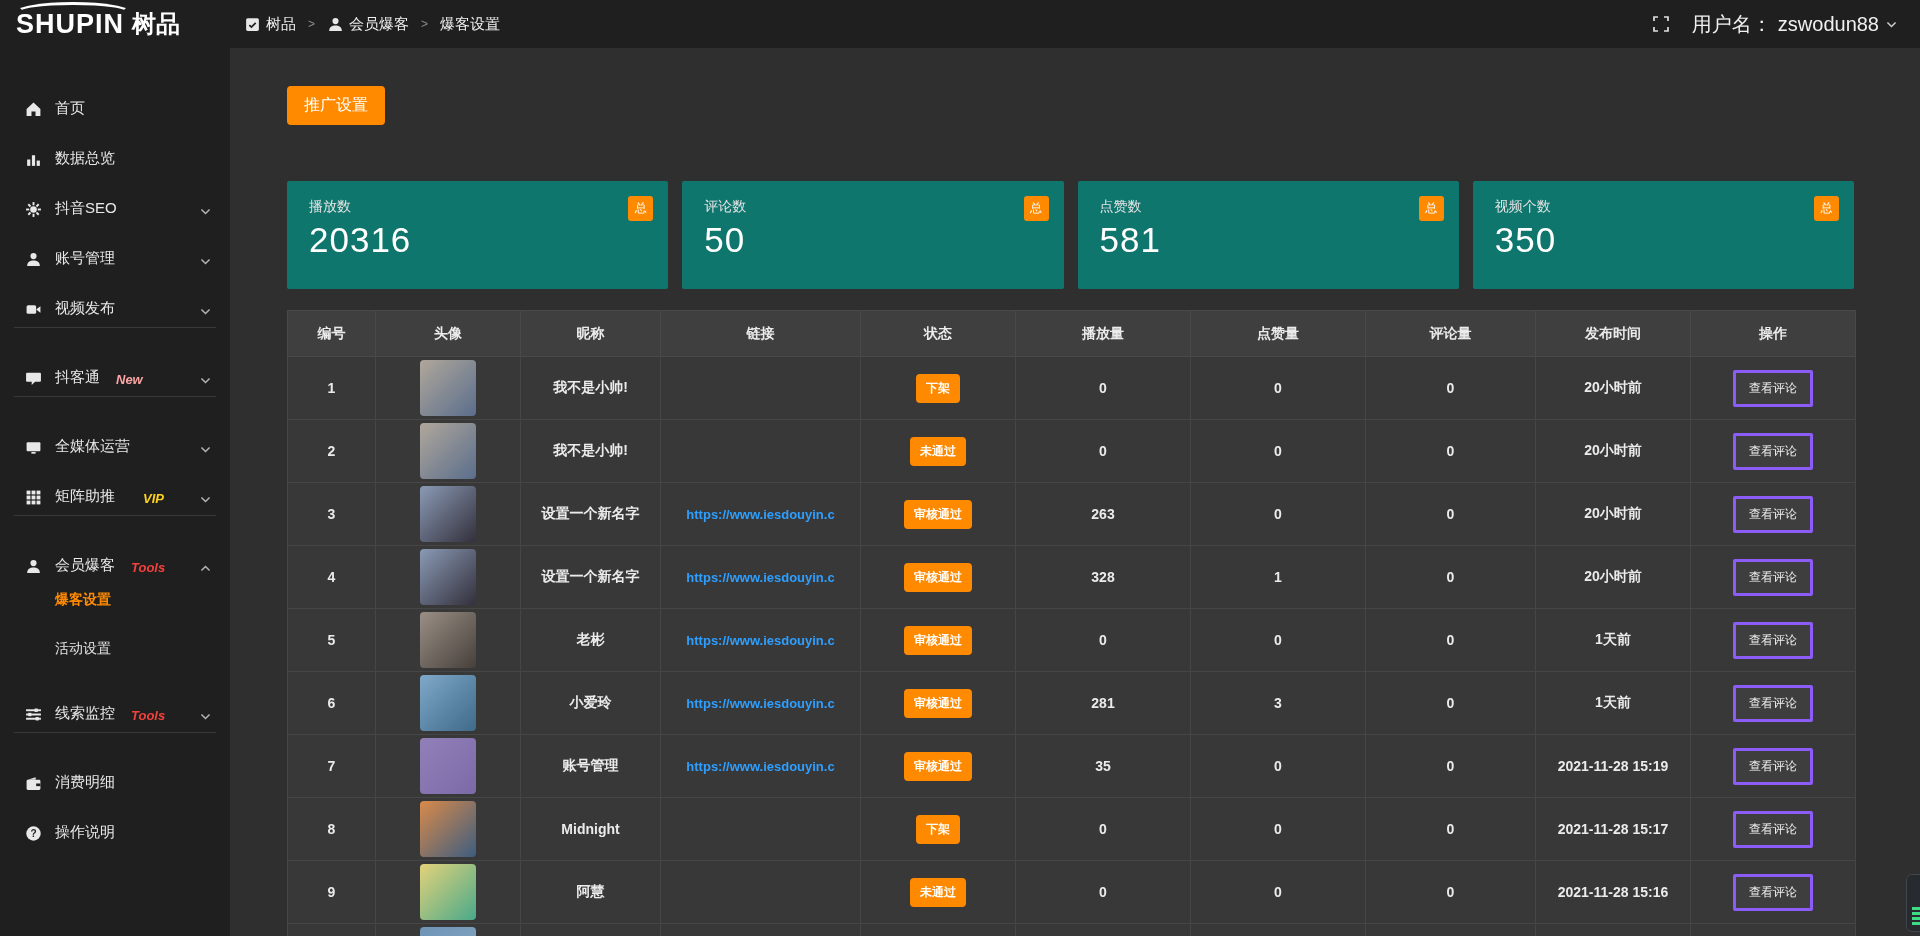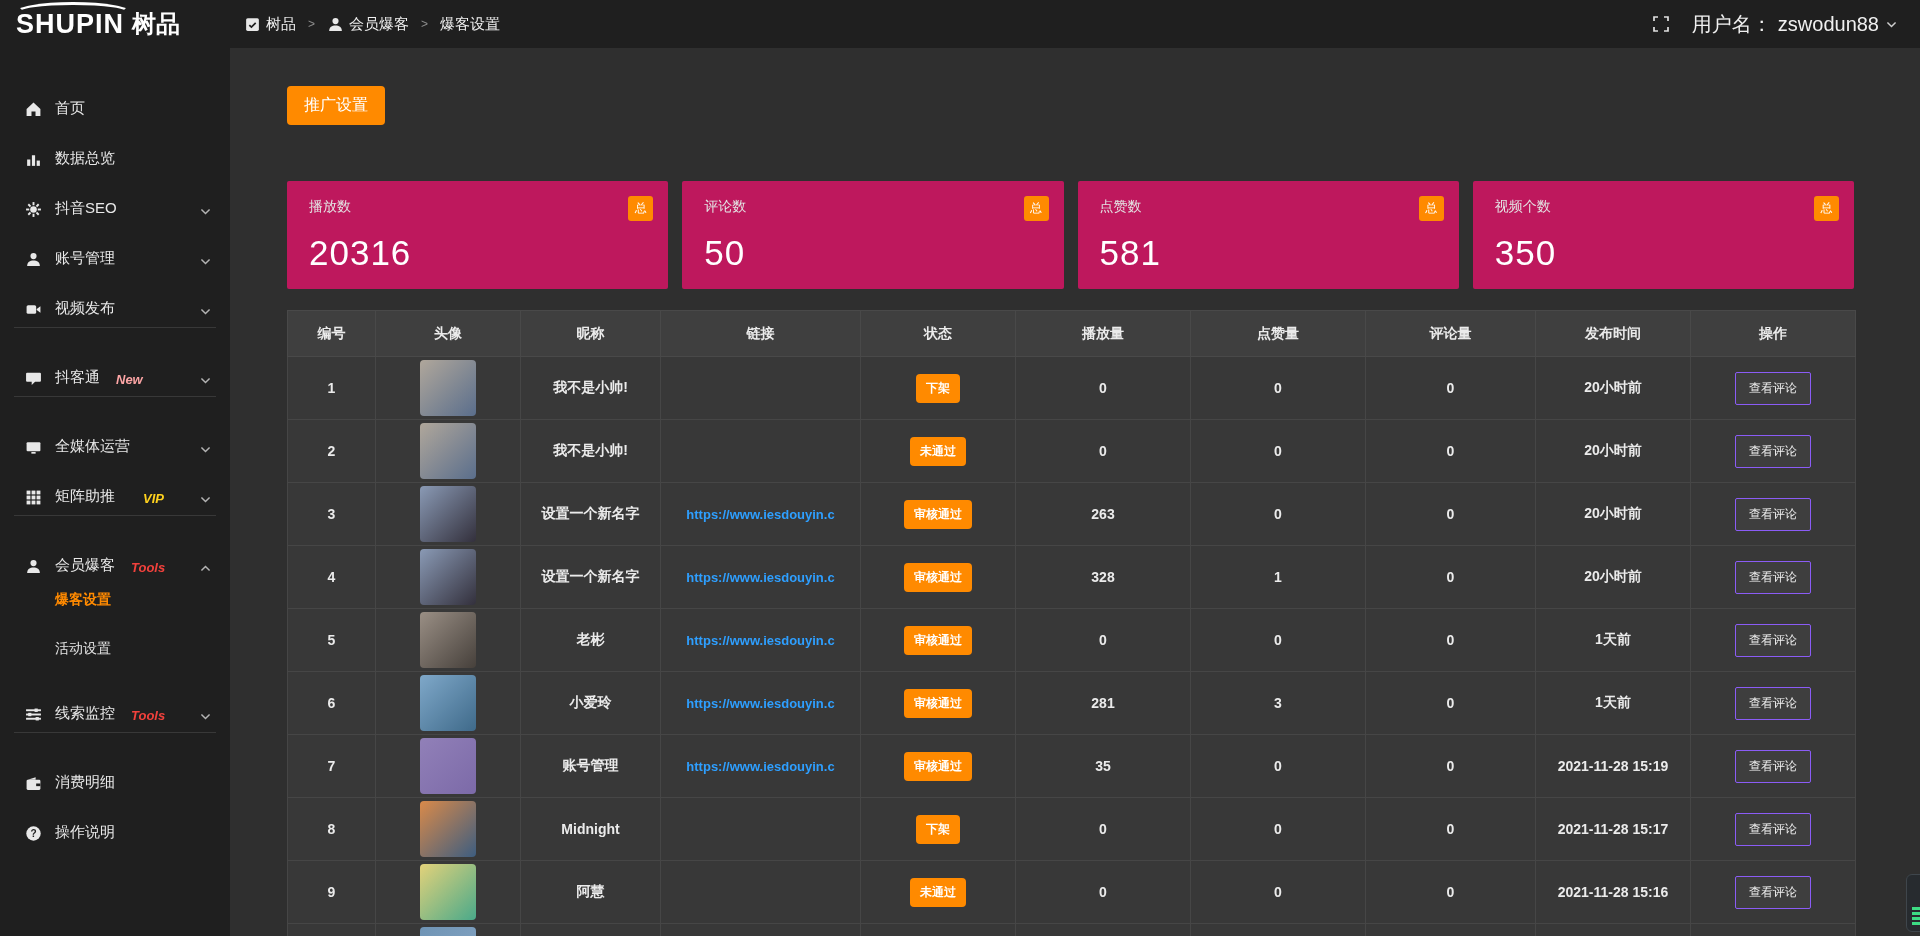--- a/index.html
+++ b/index.html
@@ -37,34 +37,34 @@
   .crumb { display:flex; align-items:center; gap:5px; }
   .crumb-sep { color:#8c8c8c; font-size:12px; margin:0 12px; }
   .topbar-right { margin-left:auto; display:flex; align-items:center; gap:22px; }
   .fullscreen-btn { display:flex; cursor:pointer; }
   .user-box { display:flex; align-items:center; gap:6px; font-size:20px; cursor:pointer; }
 
   
   .content { flex:1; padding:38px 66px 0 57px; position:relative; overflow:hidden; }
   .promo-btn { background:#ff8a00; color:#fff; font-size:16px; padding:9px 17px; border:none; border-radius:4px; cursor:pointer; }
   .cards { display:flex; gap:14px; margin-top:56px; }
-  .card { flex:1; background:#be185d; height:108px; position:relative; padding:17px 22px; border-radius:2px; }
+  .card { flex:1; background:#0f766e; height:108px; position:relative; padding:17px 22px; border-radius:2px; }
   .card-label { font-size:14px; color:#e3e3e3; }
-  .card-value { font-size:35px; color:#fff; margin-top:17px; letter-spacing:1px; }
+  .card-value { font-size:35px; color:#fff; margin-top:4px; letter-spacing:1px; }
   .card-badge { position:absolute; top:15px; right:15px; background:#ff8a00; color:#fff; font-size:12px;
     width:25px; height:25px; border-radius:3px; display:flex; align-items:center; justify-content:center; }
 
   .table-wrap { margin-top:21px; }
   table { width:100%; border-collapse:collapse; table-layout:fixed; background:#383838; color:#ebebeb; }
   th { height:46px; background:#3f3f3f; font-size:14px; font-weight:bold; border:1px solid #494949; }
   td { height:63px; text-align:center; border:1px solid #464646; font-size:14px; font-weight:bold; padding:0 4px; overflow:hidden; }
   .avatar { width:56px; height:56px; border-radius:4px; margin:0 auto; }
   .status-badge { display:inline-block; background:#ff8a00; color:#fff; font-size:12px; padding:6px 10px; border-radius:4px; white-space:nowrap; }
   a.link { color:#2e9fff; text-decoration:none; font-size:13px; white-space:nowrap; }
-  .action-btn { background:#3e3e3e; border:1px solid #8b5cf6; color:#f0f0f0; font-size:12px; padding:7px 13px; border-radius:2px; cursor:pointer; white-space:nowrap; }
+  .action-btn { background:#3e3e3e; border:3px solid #8b5cf6; color:#f0f0f0; font-size:12px; padding:7px 13px; border-radius:2px; cursor:pointer; white-space:nowrap; }
 
   
   .float-widget { position:fixed; right:-30px; bottom:4px; width:44px; height:58px; background:#272b2f;
     border:1px solid #3f464c; border-radius:6px; padding:4px; }
   .float-widget .bars { position:absolute; left:5px; bottom:6px; display:flex; flex-direction:column; gap:2px; }
   .float-widget .bars i { display:block; width:8px; height:3px; background:#3ddc84; }
 </style>
 </head>
 <body>
 

